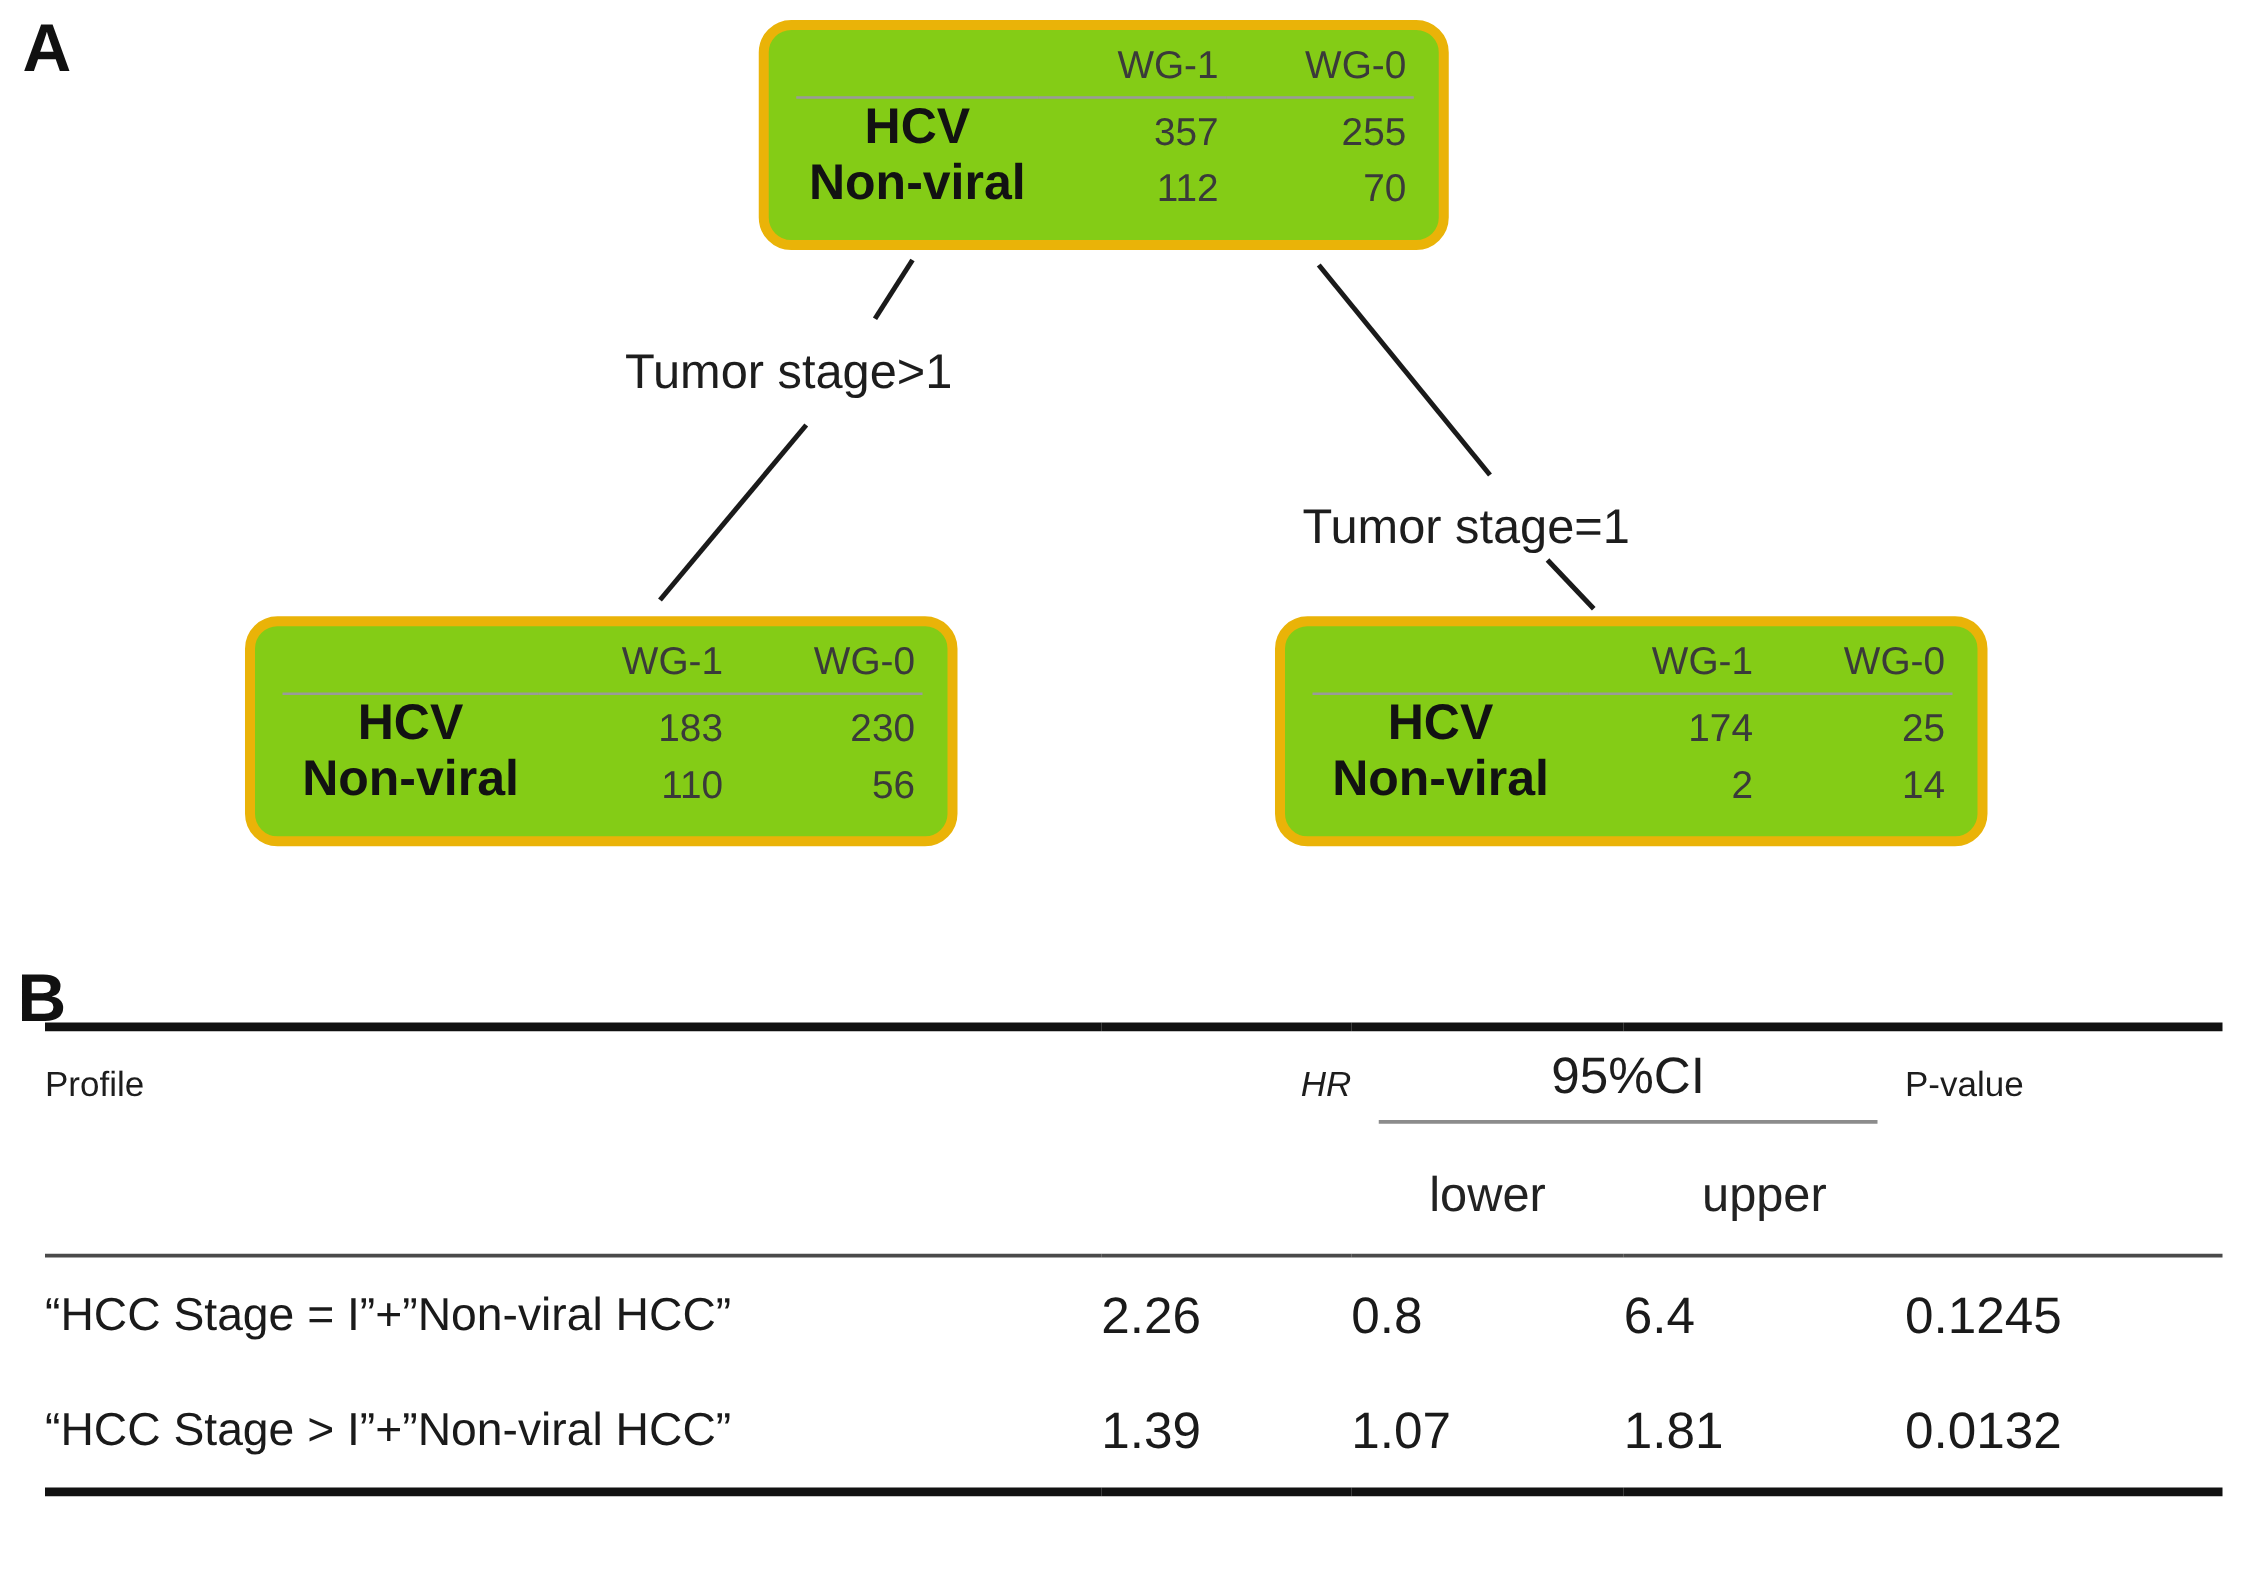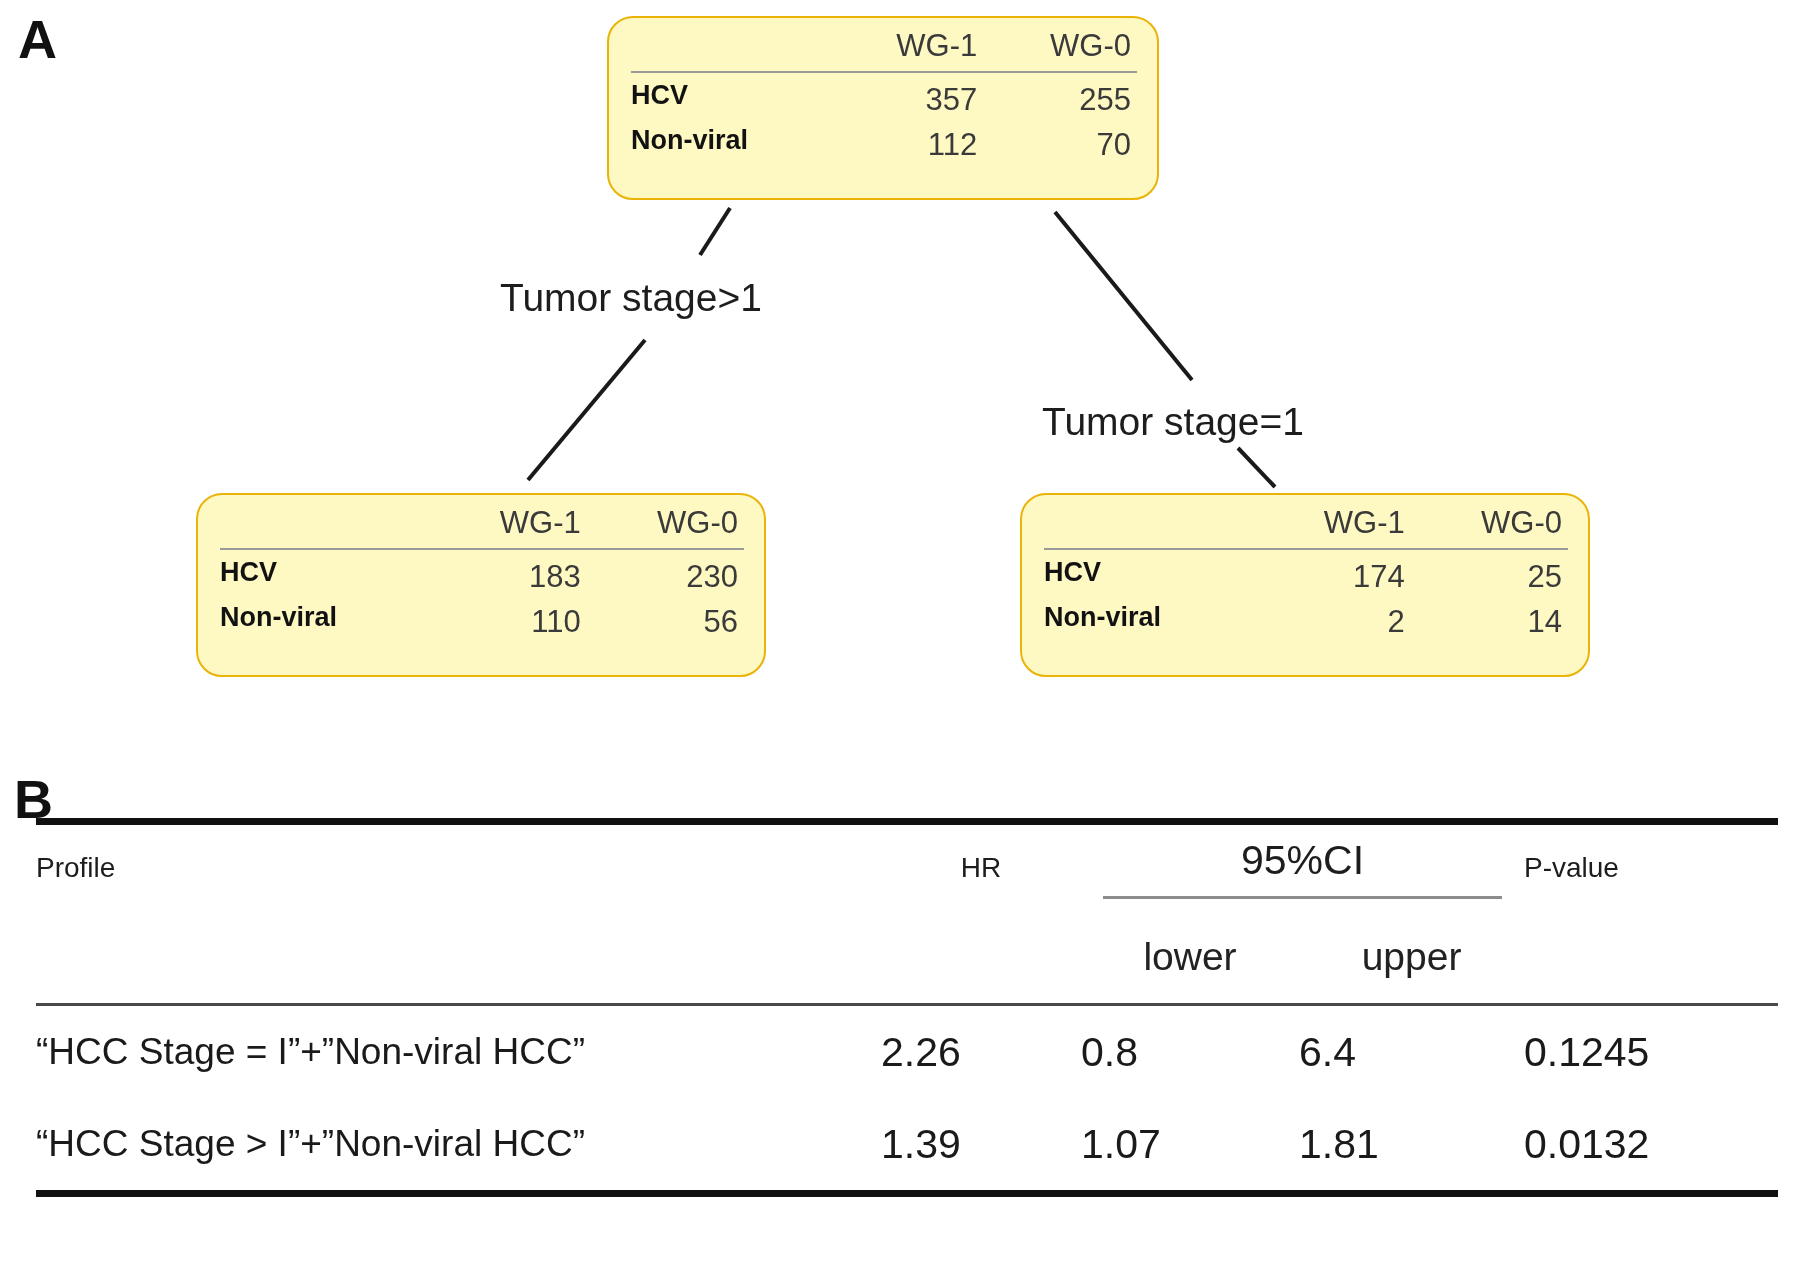--- a/index.html
+++ b/index.html
@@ -38,22 +38,22 @@
   #tree-edges {
     position: absolute;
     left: 0; top: 0;
     width: 1795px;
     height: 760px;
   }
 
   .tree-node {
     position: absolute;
     box-sizing: border-box;
-    background: #fef9c3;
-    border: 2px solid #eab308;
+    background: #84cc16;
+    border: 8px solid #eab308;
     border-radius: 26px;
     z-index: 3;
   }
   .node-inner {
     position: absolute;
     left: 0; right: 0; top: 0; bottom: 0;
     padding: 10px 20px 8px 22px;
     box-sizing: border-box;
   }
   table.ctable {
@@ -76,24 +76,24 @@
   }
   table.ctable th.corner {
     width: 40%;
   }
   table.ctable tr.head-rule th {
     border-bottom: 2px solid #9a9a9a;
     height: 0;
     padding: 0;
   }
   table.ctable td.rowlabel {
-    font-size: 27px;
+    font-size: 40px;
     font-weight: 700;
     color: #121212;
-    text-align: left;
+    text-align: center;
     padding-top: 0;
     white-space: nowrap;
   }
   table.ctable td.val {
     font-size: 31px;
     color: #3a3a3a;
     text-align: right;
     padding-top: 9px;
     padding-right: 6px;
   }
@@ -143,22 +143,23 @@
 
   th.hdr {
     font-size: 28px;
     color: #1d1d1d;
     text-align: left;
     height: 86px;
     padding-left: 16px;
     font-weight: 400;
   }
   th.hdr-center {
-    text-align: center;
+    text-align: right;
     padding-left: 0;
+    font-style: italic;
   }
   th.hdr-ci {
     font-size: 41px;
     color: #1d1d1d;
     text-align: center;
     font-weight: 400;
     height: 86px;
   }
   .ci-group-inner {
     display: block;

